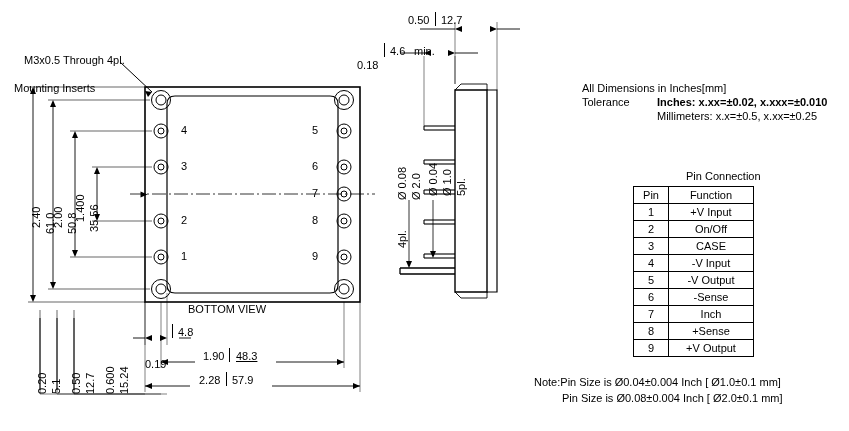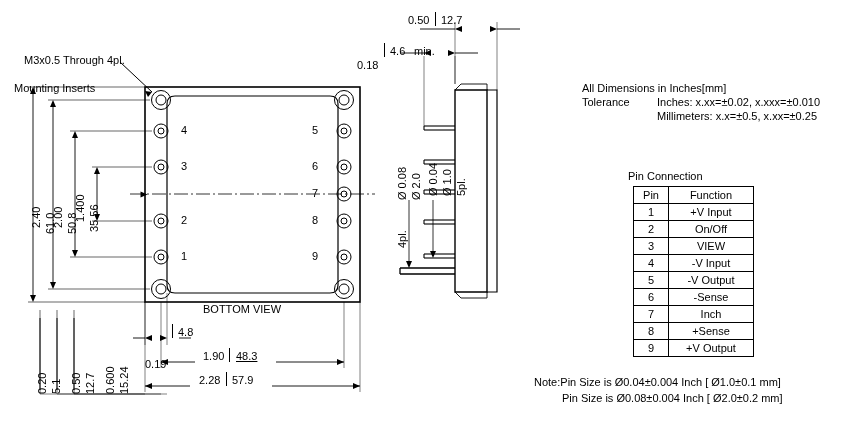--- a/index.html
+++ b/index.html
@@ -274,21 +274,21 @@
   <div class="txt" style="left:181px; top:160px;">3</div>
   <div class="txt" style="left:181px; top:214px;">2</div>
   <div class="txt" style="left:181px; top:250px;">1</div>
 
   <div class="txt" style="left:312px; top:124px;">5</div>
   <div class="txt" style="left:312px; top:160px;">6</div>
   <div class="txt" style="left:312px; top:187px;">7</div>
   <div class="txt" style="left:312px; top:214px;">8</div>
   <div class="txt" style="left:312px; top:250px;">9</div>
 
-  <div class="txt" style="left:203px; top:303px; font-size:11px;">BOTTOM VIEW</div>
+  <div class="txt" style="left:188px; top:303px; font-size:11px;">BOTTOM VIEW</div>
 
   <div class="txt" style="left:145px; top:326px;margin-top:32px;">0.19</div>
   <div class="txt" style="left:178px; top:326px;">4.8</div>
 
   <div class="txt" style="left:203px; top:350px;">1.90</div>
   <div class="txt" style="left:236px; top:350px;text-decoration:underline;">48.3</div>
 
   <div class="txt" style="left:199px; top:374px;">2.28</div>
   <div class="txt" style="left:232px; top:374px;">57.9</div>
 
@@ -308,42 +308,42 @@
   <div class="txt vert" style="left:427px; top:196px;">Ø 0.04</div>
   <div class="txt vert" style="left:441px; top:196px;">Ø 1.0</div>
   <div class="txt vert" style="left:455px; top:196px;">5pl.</div>
 
   <div class="txt vert" style="left:396px; top:200px;">Ø 0.08</div>
   <div class="txt vert" style="left:410px; top:200px;">Ø 2.0</div>
   <div class="txt vert" style="left:396px; top:248px;">4pl.</div>
 
   <div class="txt" style="left:582px; top:82px;">All Dimensions in Inches[mm]</div>
   <div class="txt" style="left:582px; top:96px;">Tolerance</div>
-  <div class="txt" style="left:657px; top:96px;">Inches: x.xx=±0.02, x.xxx=±0.010</div>
+  <div class="txt" style="left:657px; top:96px;font-weight:bold;">Inches: x.xx=±0.02, x.xxx=±0.010</div>
   <div class="txt" style="left:657px; top:110px;">Millimeters: x.x=±0.5, x.xx=±0.25</div>
 
-  <div class="txt" style="left:628px; top:170px;">Pin Connection</div>
+  <div class="txt" style="left:686px; top:170px;">Pin Connection</div>
 
   <table class="pintable" style="left:633px; top:186px;">
     <tbody>
       <tr>
         <td class="pincol">Pin</td>
         <td class="funccol">Function</td>
       </tr>
       <tr>
         <td class="pincol">1</td>
         <td class="funccol">+V Input</td>
       </tr>
       <tr>
         <td class="pincol">2</td>
         <td class="funccol">On/Off</td>
       </tr>
       <tr>
         <td class="pincol">3</td>
-        <td class="funccol">VIEW</td>
+        <td class="funccol">CASE</td>
       </tr>
       <tr>
         <td class="pincol">4</td>
         <td class="funccol">-V Input</td>
       </tr>
       <tr>
         <td class="pincol">5</td>
         <td class="funccol">-V Output</td>
       </tr>
       <tr>
@@ -359,15 +359,15 @@
         <td class="funccol">+Sense</td>
       </tr>
       <tr>
         <td class="pincol">9</td>
         <td class="funccol">+V Output</td>
       </tr>
     </tbody>
   </table>
 
   <div class="txt" style="left:534px; top:376px;">Note:Pin Size is  Ø0.04±0.004 Inch [ Ø1.0±0.1 mm]</div>
-  <div class="txt" style="left:562px; top:392px;">Pin Size is  Ø0.08±0.004 Inch [ Ø2.0±0.2 mm]</div>
+  <div class="txt" style="left:562px; top:392px;">Pin Size is  Ø0.08±0.004 Inch [ Ø2.0±0.1 mm]</div>
 
 </div>
 
 </body></html>

